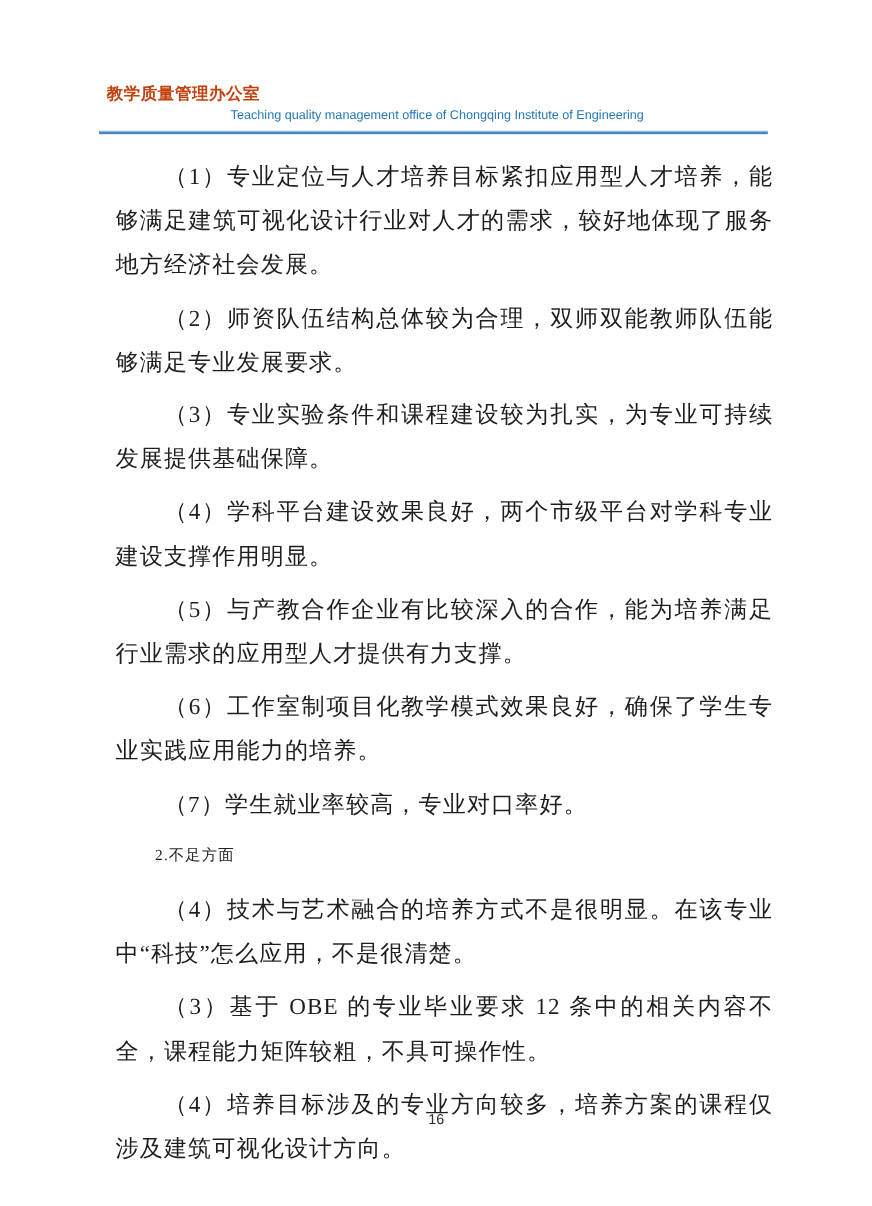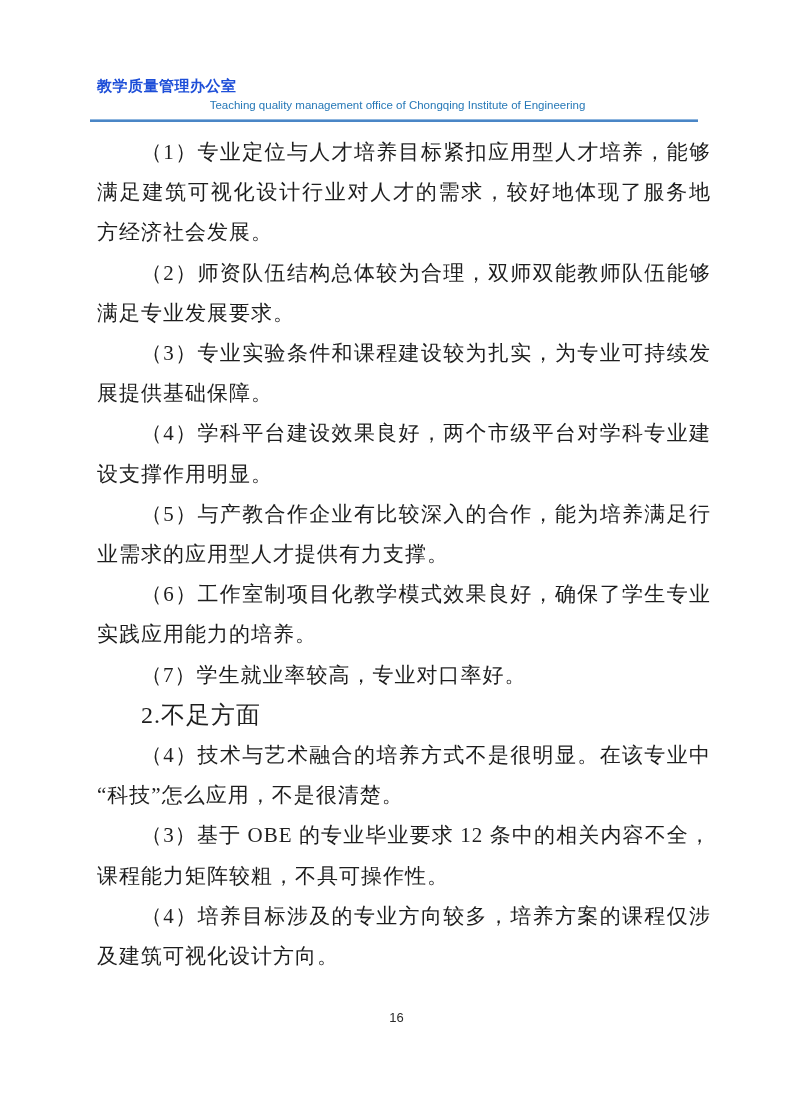--- a/index.html
+++ b/index.html
@@ -21,21 +21,21 @@
     left: 90px;
     top: 76px;
     width: 608px;
   }
   .doc-header .title-zh {
     margin-left: 7px;
     font-family: "Liberation Sans", sans-serif;
     font-size: 15px;
     font-weight: bold;
     letter-spacing: 0.5px;
-    color: #1d4ed8;
+    color: #c2410c;
     line-height: 19px;
   }
   .doc-header .title-en {
     margin-left: 7px;
     margin-top: 3px;
     font-family: "Liberation Sans", sans-serif;
     font-size: 11.5px;
     color: #2678b7;
     line-height: 15px;
     white-space: nowrap;
@@ -54,28 +54,28 @@
     top: 132px;
     width: 614px;
     font-family: "Liberation Serif", "DejaVu Serif", serif;
     font-size: 21px;
     line-height: 40.2px;
     color: #1e1e1e;
     letter-spacing: 1px;
     text-align: justify;
   }
   .doc-body p.para {
-    margin: 0;
+    margin: 8px;
     text-indent: 44px;
   }
   .doc-body .sub-heading {
     margin: 0;
     text-indent: 44px;
     font-weight: normal;
-    font-size: 24px;
+    font-size: 14px;
   }
   
   .doc-footer {
     position: absolute;
     left: 0;
     top: 1010px;
     width: 100%;
     text-align: center;
     font-family: Liberation Sans, sans-serif;
     font-size: 13px;

